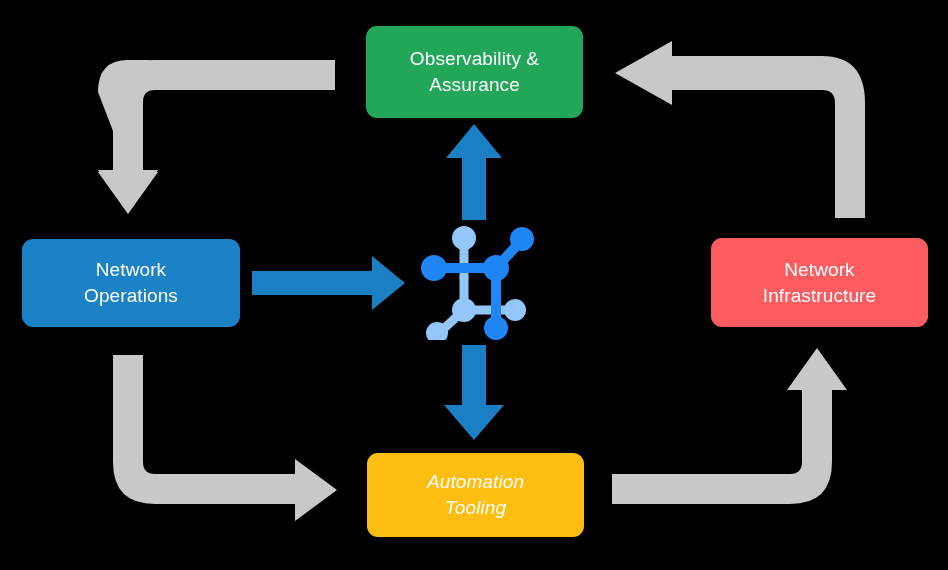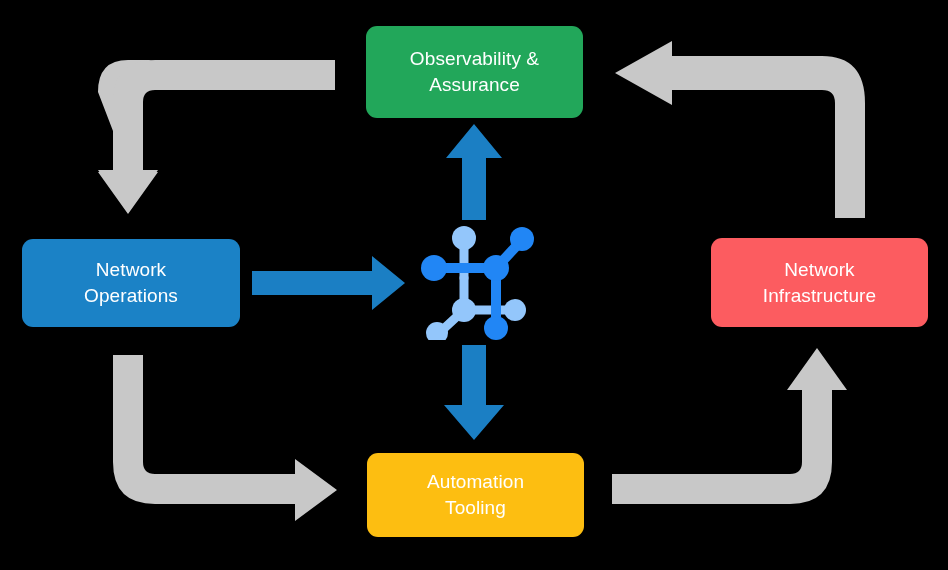--- a/index.html
+++ b/index.html
@@ -54,20 +54,21 @@
     width: 217px;
     height: 89px;
     background: #FC5C60;
   }
   #box-automation-tooling {
     left: 367px;
     top: 453px;
     width: 217px;
     height: 84px;
     background: #FDBE11;
+    font-style: italic;
   }
   .svg-layer {
     position: absolute;
     left: 0;
     top: 0;
     width: 948px;
     height: 570px;
   }
   .center-icon {
     position: absolute;

